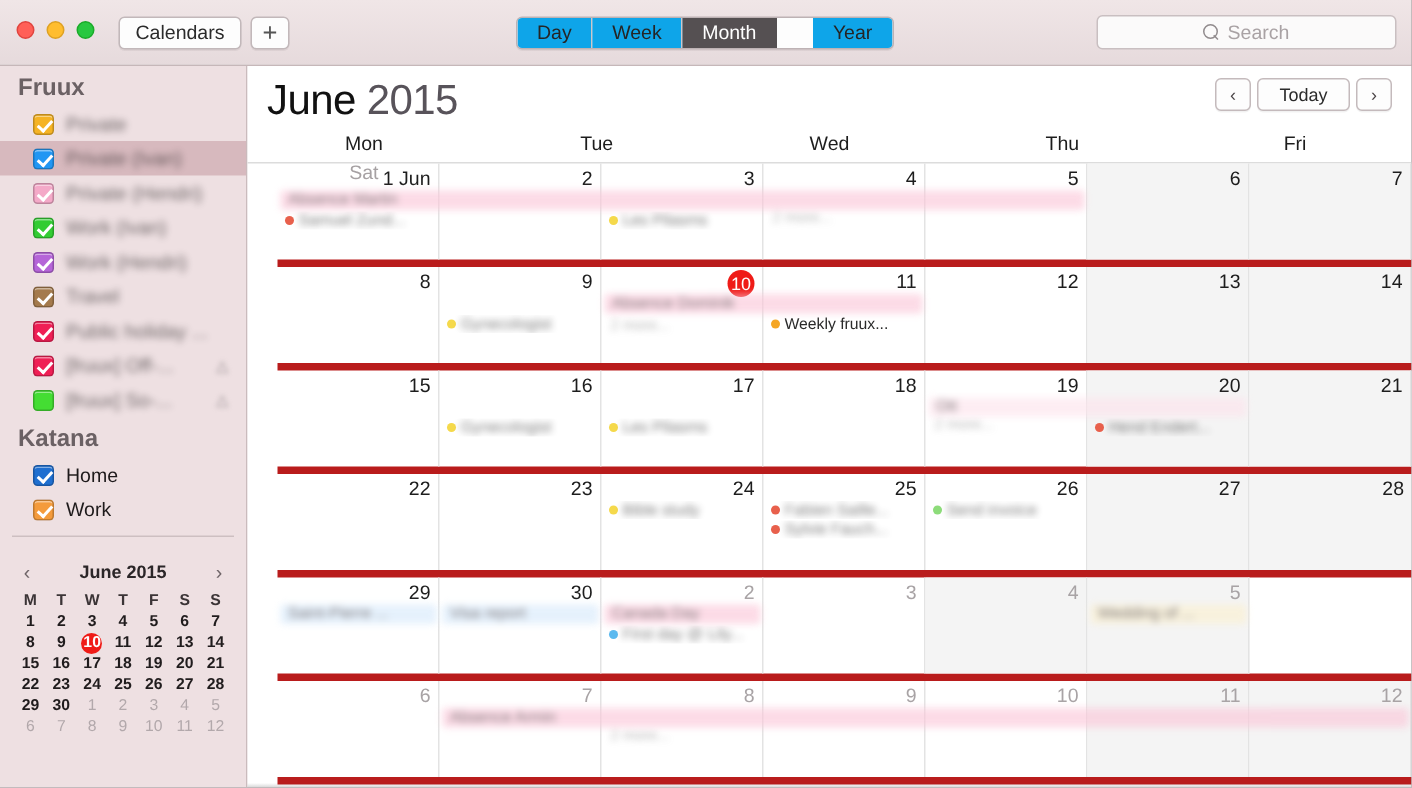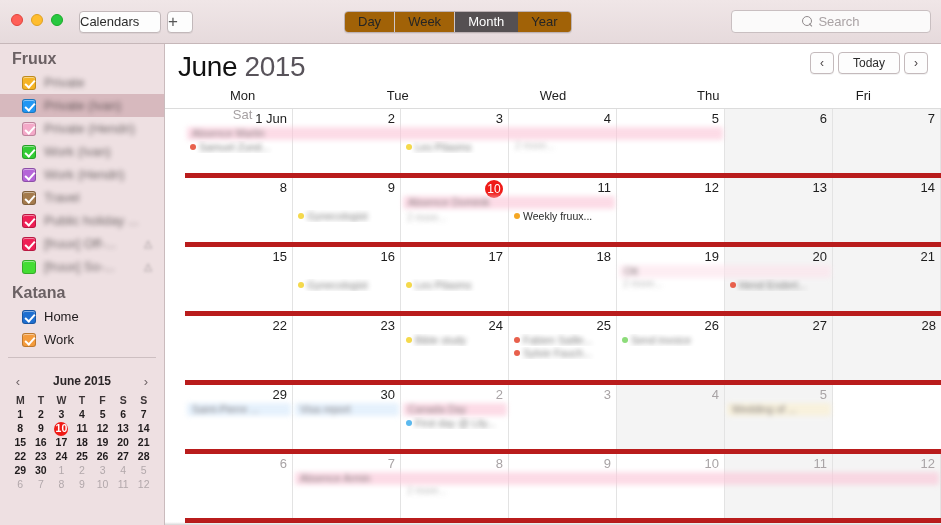--- a/index.html
+++ b/index.html
@@ -30,39 +30,39 @@
 
   .tb-btn {
     position: absolute;
     background: #fdfdfd;
     border: 1px solid #c2b8ba;
     border-radius: 4px;
     height: 22px;
     font-size: 13px;
     color: #2b2b2b;
     line-height: 20px;
-    text-align: left;
+    text-align: center;
     box-shadow: 0 1px 0 rgba(0,0,0,0.05);
   }
   #calendars-btn { left: 79px; top: 11px; width: 82px; }
   #add-btn { left: 167px; top: 11px; width: 26px; font-size: 17px; line-height: 19px; color: #555; }
 
   .segmented {
     position: absolute; left: 344px; top: 11px;
     height: 22px; display: flex;
     border: 1px solid #bdb2b4; border-radius: 4px; overflow: hidden;
     background: #fdfdfd;
     box-shadow: 0 1px 0 rgba(0,0,0,0.05);
   }
   .seg {
     font-size: 13px; line-height: 20px; color: #252525;
-    padding: 0 13px; border-right: 1px solid #cfc6c8; background: #a16207;
+    padding: 0 13px; border-right: 1px solid #cfc6c8; background: #0ea5e9;
     text-align: center;
   }
-  .seg:last-child { border-right: none; }
+  .seg:last-child { border-right: none; margin-left: 24px; }
   .seg.active { background: #555052; color: #fff; border-right-color: #555052; }
 
   .searchbox {
     position: absolute; right: 10px; top: 10px;
     width: 200px; height: 23px;
     background: #fbfafa; border: 1px solid #c9bfc1; border-radius: 4px;
     display: flex; align-items: center; justify-content: center; gap: 5px;
   }
   .search-placeholder { font-size: 13px; color: #a9a2a4; }
   .mag { width: 11px; height: 11px; position: relative; display: inline-block; }

